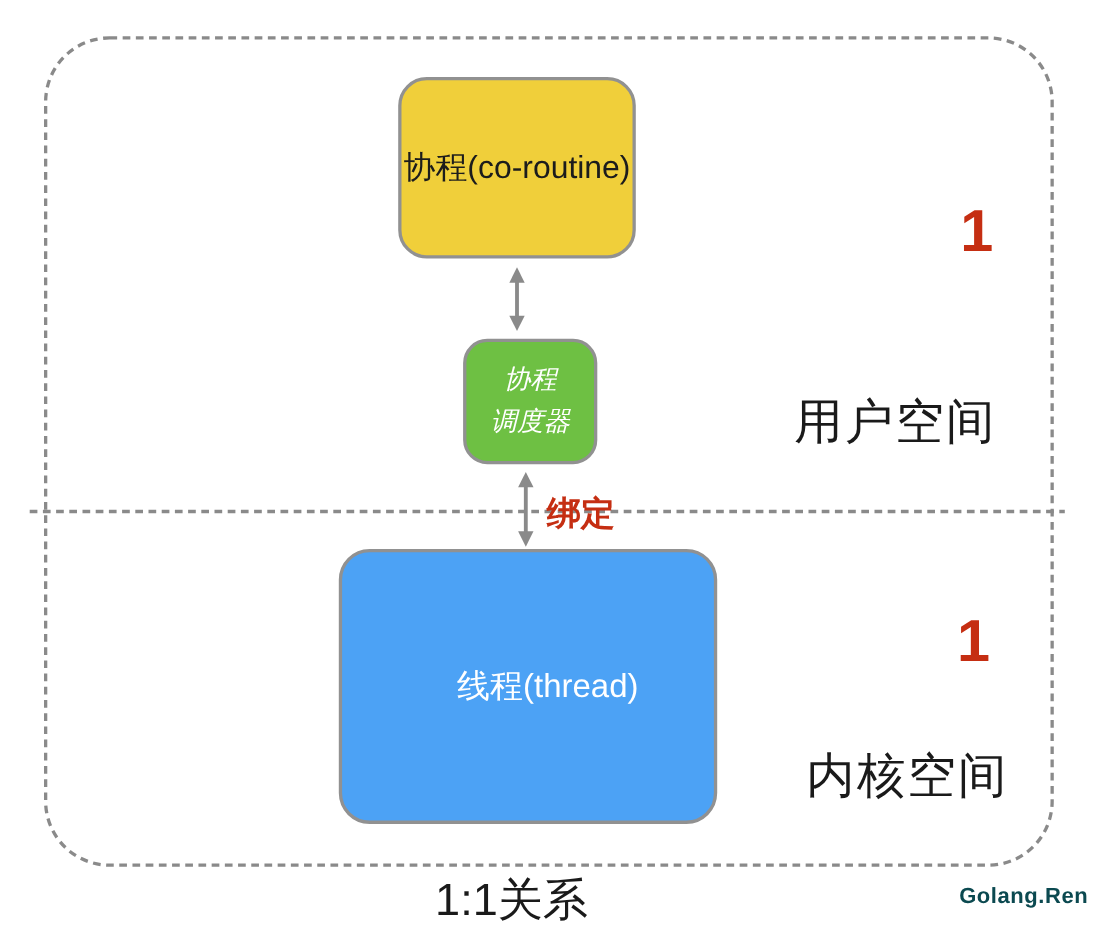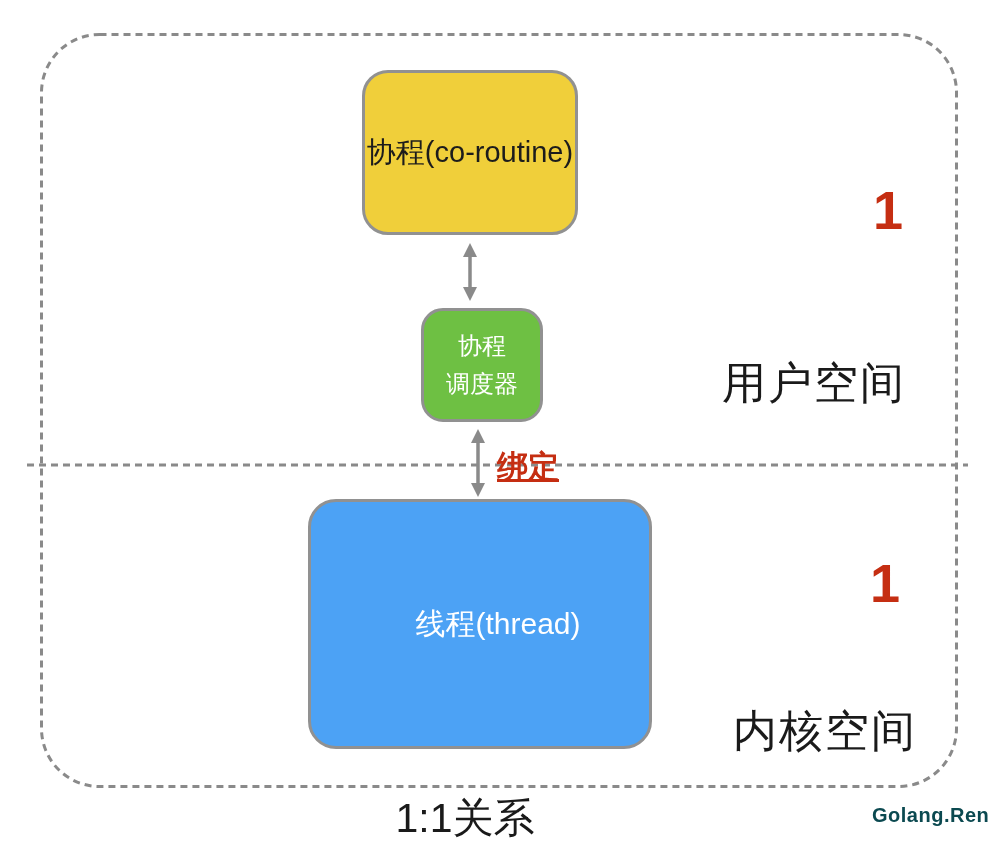--- a/index.html
+++ b/index.html
@@ -46,40 +46,40 @@
   .node-scheduler {
     left: 421px;
     top: 308px;
     width: 122px;
     height: 114px;
     border-radius: 22px;
     background: #6ec043;
     color: #ffffff;
     font-size: 24px;
     line-height: 38px;
+    font-style: italic;
   }
   .node-thread {
     left: 308px;
     top: 499px;
     width: 344px;
     height: 250px;
     border-radius: 28px;
     background: #4ca2f5;
     color: #ffffff;
     font-size: 30px;
     padding-left: 36px;
   }
   .bind-label {
     position: absolute;
     left: 497px;
     top: 446px;
     color: #c52e12;
     font-size: 31px;
     font-weight: bold;
-    text-decoration: underline;
   }
   .count {
     position: absolute;
     width: 60px;
     color: #c52e12;
     font-size: 54px;
     font-weight: bold;
     text-align: center;
     line-height: 1;
   }
@@ -87,21 +87,21 @@
   .count-kernel { left: 855px; top: 556px; }
   .region-label {
     position: absolute;
     color: #1a1a1a;
     font-size: 44px;
     letter-spacing: 2px;
     white-space: nowrap;
     font-family: Liberation Mono, monospace;
   }
   .region-user { left: 722px; top: 354px; }
-  .region-kernel { left: 733px; top: 702px; }
+  .region-kernel { left: 733px; top: 676px; }
   .caption {
     position: absolute;
     left: 365px;
     top: 791px;
     width: 200px;
     text-align: center;
     color: #1a1a1a;
     font-size: 41px;
     white-space: nowrap;
   }

